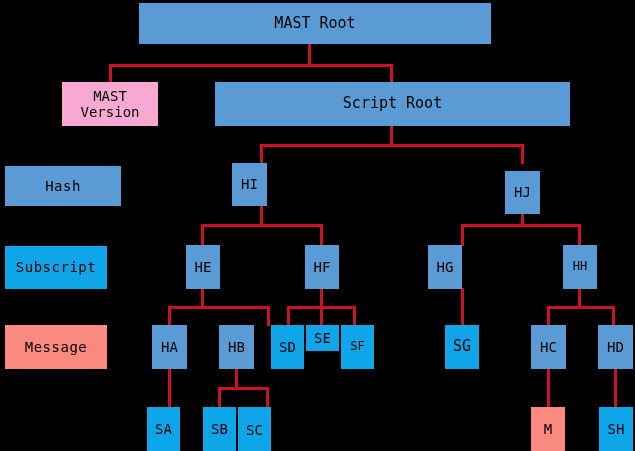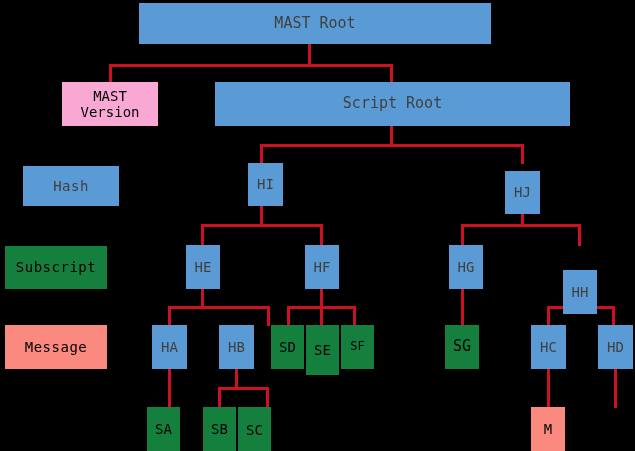--- a/index.html
+++ b/index.html
@@ -21,24 +21,24 @@
     display: flex;
     align-items: center;
     justify-content: center;
     text-align: center;
     line-height: 1.15;
     z-index: 3;
     white-space: pre-line;
   }
   .node.hash {
     background: #5b9bd5;
-    color: #404040;
+    color: #000000;
   }
   .node.subscript {
-    background: #15803d;
+    background: #0ea5e9;
     color: #000000;
   }
   .node.message {
     background: #fa8a80;
     color: #000000;
   }
   .node.version {
     background: #f9a8d4;
     color: #000000;
   }
@@ -97,50 +97,51 @@
 
   <div class="edge" style="left:235px; top:368px; width:3px; height:21px;"></div>
   <div class="edge" style="left:218px; top:387px; width:51px; height:3px;"></div>
   <div class="edge" style="left:218px; top:387px; width:3px; height:21px;"></div>
   <div class="edge" style="left:266px; top:387px; width:3px; height:21px;"></div>
 
   <div class="edge" style="left:547px; top:368px; width:3px; height:40px;"></div>
 
   <div class="edge" style="left:614px; top:368px; width:3px; height:40px;"></div>
 
-  <div class="node hash legend-label" style="left:23px; top:166px; width:96px; height:40px; font-size:14px;">Hash</div>
+  <div class="node hash legend-label" style="left:5px; top:166px; width:116px; height:40px; font-size:14px;">Hash</div>
   <div class="node subscript legend-label" style="left:5px; top:246px; width:102px; height:43px; font-size:14px;">Subscript</div>
   <div class="node message legend-label" style="left:5px; top:325px; width:102px; height:44px; font-size:14px;">Message</div>
 
   <div class="node hash" style="left:139px; top:3px; width:352px; height:41px; font-size:15px;">MAST Root</div>
 
   <div class="node version" style="left:62px; top:82px; width:96px; height:44px; font-size:14px;">MAST
 Version</div>
 
   <div class="node hash" style="left:215px; top:82px; width:355px; height:44px; font-size:15px;">Script Root</div>
 
-  <div class="node hash" style="left:248px; top:163px; width:35px; height:43px; font-size:14px;">HI</div>
+  <div class="node hash" style="left:232px; top:163px; width:35px; height:43px; font-size:14px;">HI</div>
   <div class="node hash" style="left:505px; top:163px; width:35px; height:43px; font-size:14px;margin-top:8px;">HJ</div>
 
   <div class="node hash" style="left:186px; top:245px; width:34px; height:44px; font-size:14px;">HE</div>
   <div class="node hash" style="left:305px; top:245px; width:34px; height:44px; font-size:14px;">HF</div>
-  <div class="node hash" style="left:449px; top:245px; width:34px; height:44px; font-size:14px;">HG</div>
-  <div class="node hash" style="left:563px; top:245px; width:34px; height:44px; font-size:14px;margin-top:25px;">HH</div>
+  <div class="node hash" style="left:428px; top:245px; width:34px; height:44px; font-size:14px;">HG</div>
+  <div class="node hash" style="left:563px; top:245px; width:34px; height:44px; font-size:12px;">HH</div>
 
   <div class="node hash" style="left:152px; top:325px; width:35px; height:44px; font-size:14px;">HA</div>
   <div class="node hash" style="left:219px; top:325px; width:35px; height:44px; font-size:14px;">HB</div>
 
   <div class="node subscript" style="left:271px; top:325px; width:33px; height:44px; font-size:14px;">SD</div>
-  <div class="node subscript" style="left:306px; top:325px; width:33px; height:50px; font-size:14px;">SE</div>
+  <div class="node subscript" style="left:306px; top:325px; width:33px; height:26px; font-size:14px;">SE</div>
   <div class="node subscript" style="left:341px; top:325px; width:33px; height:44px; font-size:12px;">SF</div>
 
   <div class="node subscript" style="left:445px; top:325px; width:34px; height:44px; font-size:15px;">SG</div>
 
   <div class="node hash" style="left:531px; top:325px; width:35px; height:44px; font-size:14px;">HC</div>
   <div class="node hash" style="left:598px; top:325px; width:35px; height:44px; font-size:14px;">HD</div>
 
   <div class="node subscript" style="left:147px; top:407px; width:33px; height:44px; font-size:14px;">SA</div>
   <div class="node subscript" style="left:203px; top:407px; width:33px; height:44px; font-size:14px;">SB</div>
   <div class="node subscript" style="left:238px; top:407px; width:33px; height:46px; font-size:14px;">SC</div>
 
   <div class="node message" style="left:531px; top:407px; width:34px; height:44px; font-size:14px;">M</div>
+  <div class="node subscript" style="left:599px; top:407px; width:34px; height:44px; font-size:14px;">SH</div>
 
 </div>
 
 </body></html>

